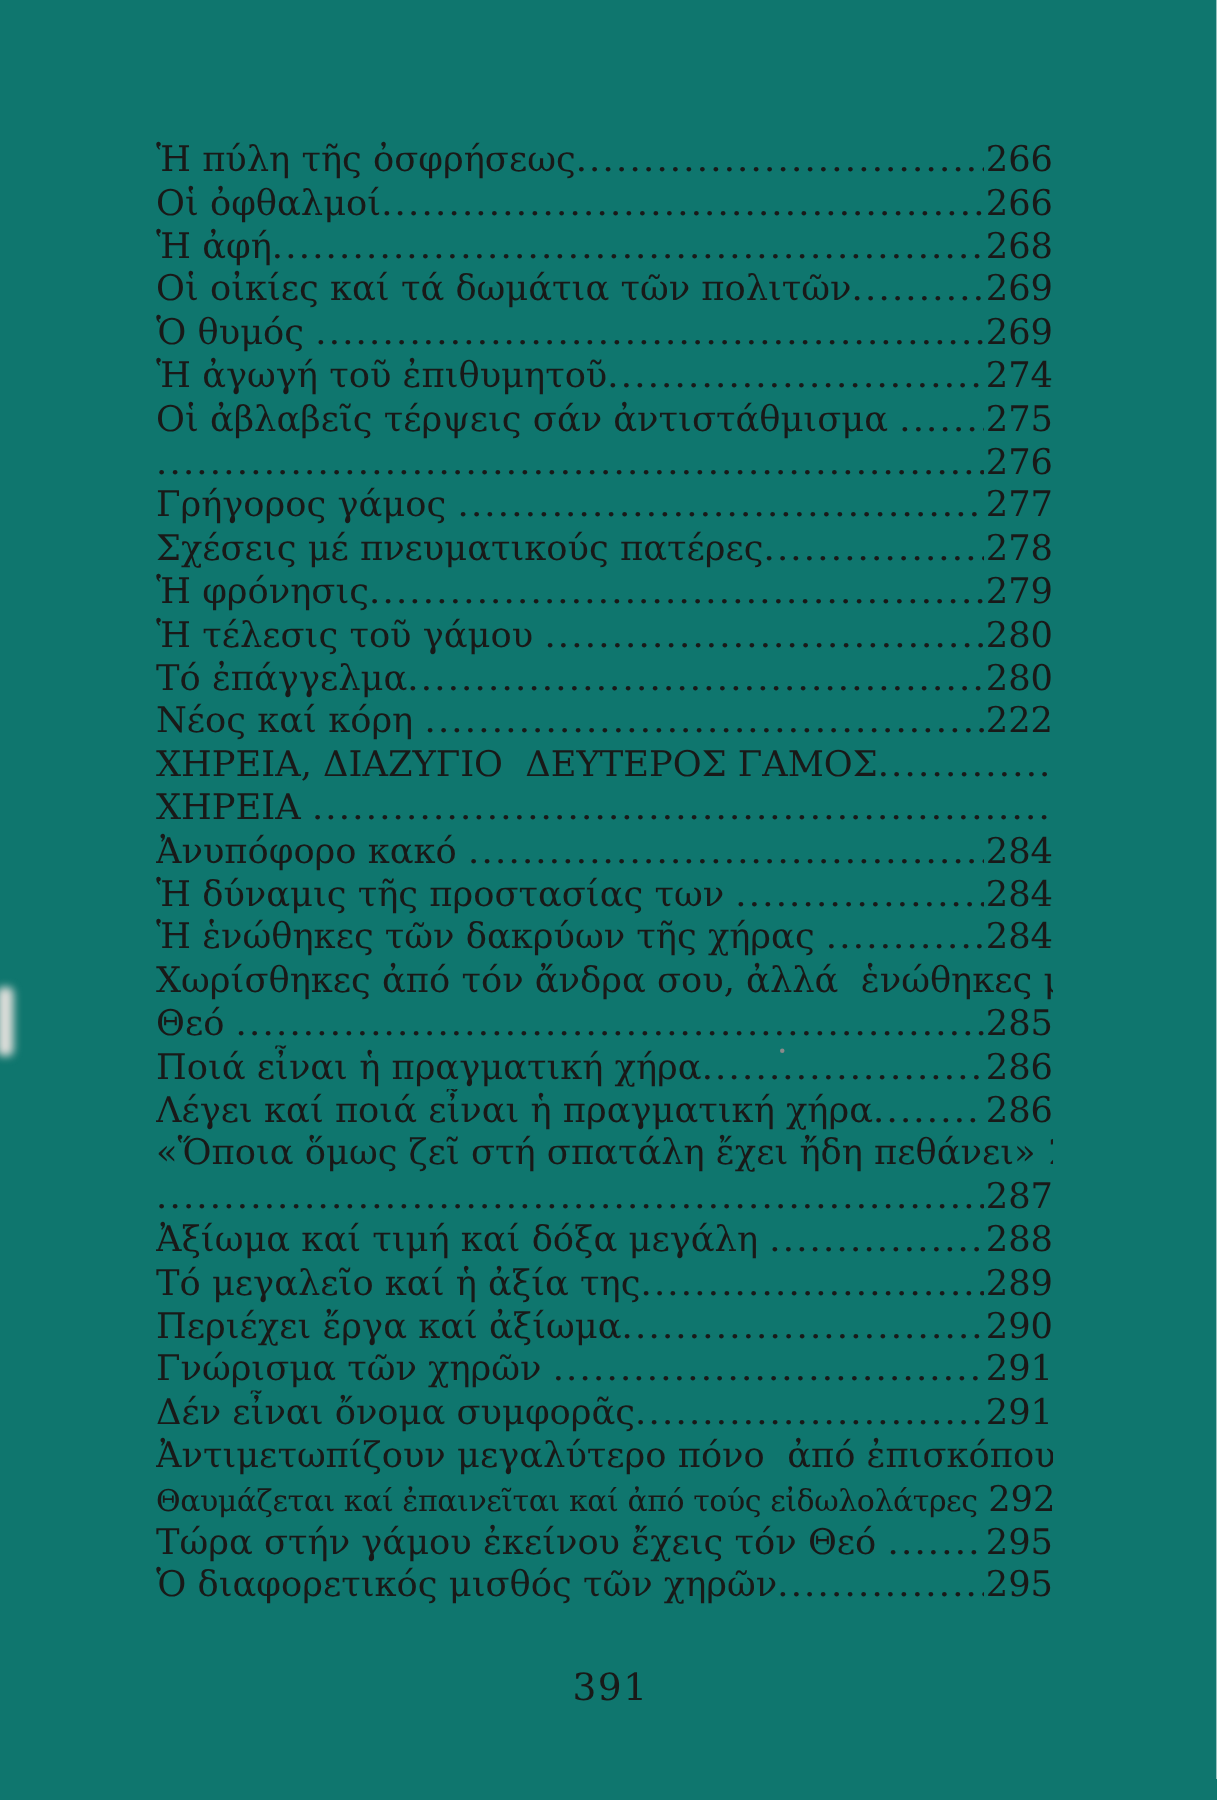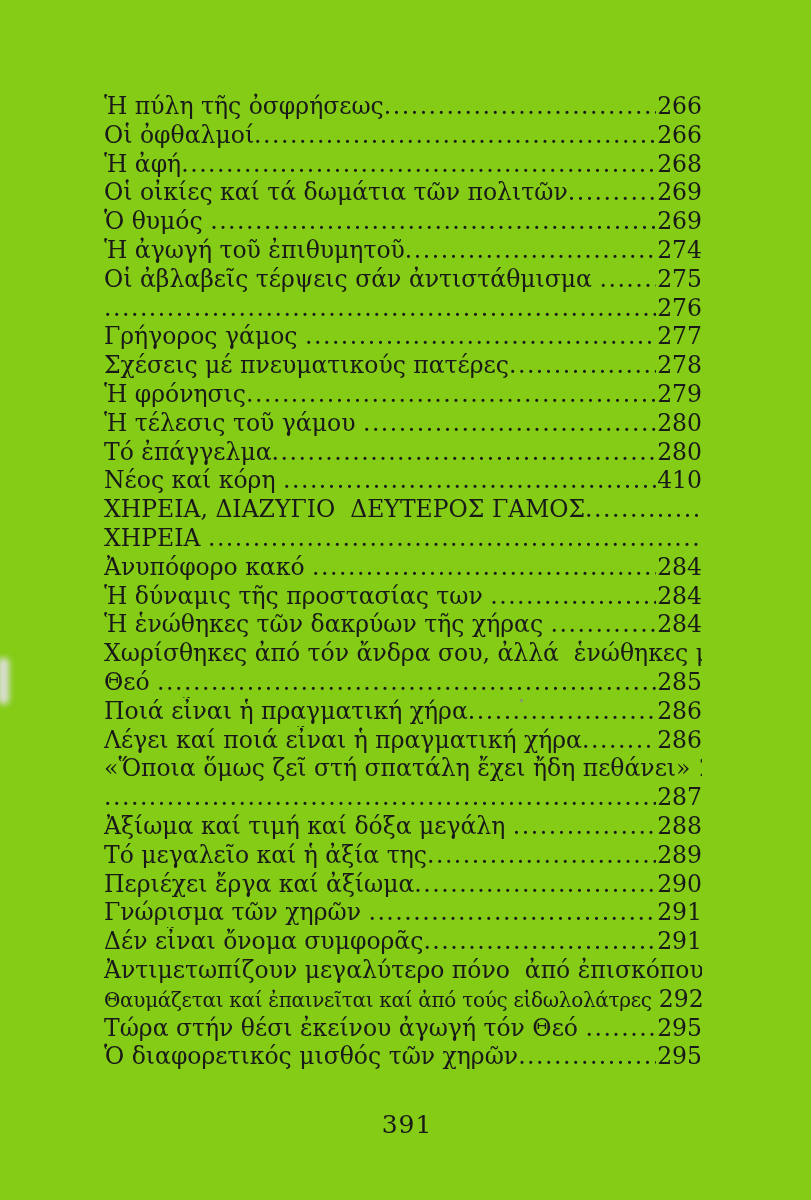--- a/index.html
+++ b/index.html
@@ -1,19 +1,19 @@
 <!DOCTYPE html>
 <html><head>
 <meta charset="utf-8">
 <style>
   html,body{margin:0;padding:0;background:#ffffff;}
   .page{
     position:relative;
     width:811px;height:1200px;
-    background:#84cc16;
+    background:#0f766e;
     overflow:hidden;
     font-family:"DejaVu Serif","Liberation Serif",serif;
     color:#191918;
   }
   .toc{
     position:absolute;
     left:104px;top:92px;width:598px;
   }
   .toc-row{
     display:flex;
@@ -144,21 +144,21 @@
 
   <div class="toc-row">
     <span class="toc-title">Τό ἐπάγγελμα</span>
     <span class="leader"></span>
     <span class="toc-page">280</span>
   </div>
 
   <div class="toc-row">
     <span class="toc-title">Νέος καί κόρη </span>
     <span class="leader"></span>
-    <span class="toc-page">410</span>
+    <span class="toc-page">222</span>
   </div>
 
   <div class="toc-row">
     <span class="toc-title">ΧΗΡΕΙΑ, ΔΙΑΖΥΓΙΟ  ΔΕΥΤΕΡΟΣ ΓΑΜΟΣ</span>
     <span class="leader"></span>
 
   </div>
 
   <div class="toc-row">
     <span class="toc-title">ΧΗΡΕΙΑ </span>
@@ -254,21 +254,21 @@
 
   </div>
 
   <div class="toc-row">
     <span class="toc-title condensed">Θαυμάζεται καί ἐπαινεῖται καί ἀπό τούς εἰδωλολάτρες </span>
     <span class="leader"></span>
     <span class="toc-page">292</span>
   </div>
 
   <div class="toc-row">
-    <span class="toc-title">Τώρα στήν θέσι ἐκείνου ἀγωγή τόν Θεό </span>
+    <span class="toc-title">Τώρα στήν γάμου ἐκείνου ἔχεις τόν Θεό </span>
     <span class="leader"></span>
     <span class="toc-page">295</span>
   </div>
 
   <div class="toc-row">
     <span class="toc-title">Ὁ διαφορετικός μισθός τῶν χηρῶν</span>
     <span class="leader"></span>
     <span class="toc-page">295</span>
   </div>
 </div>

